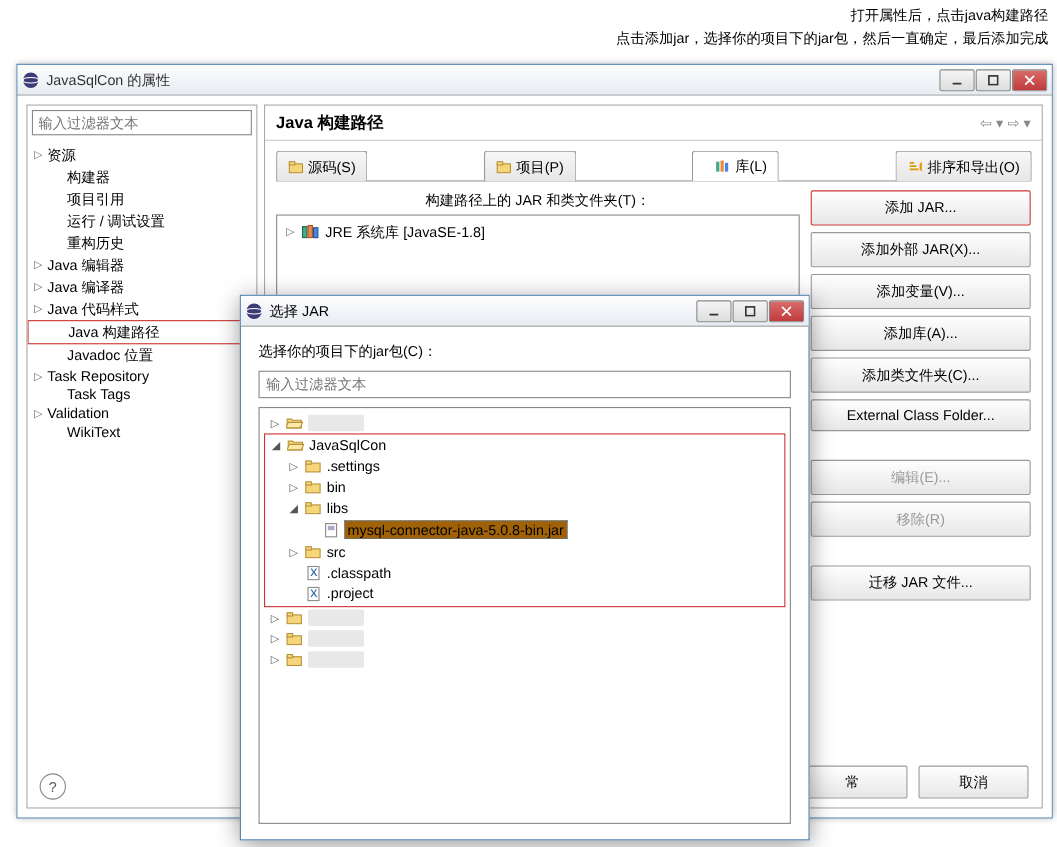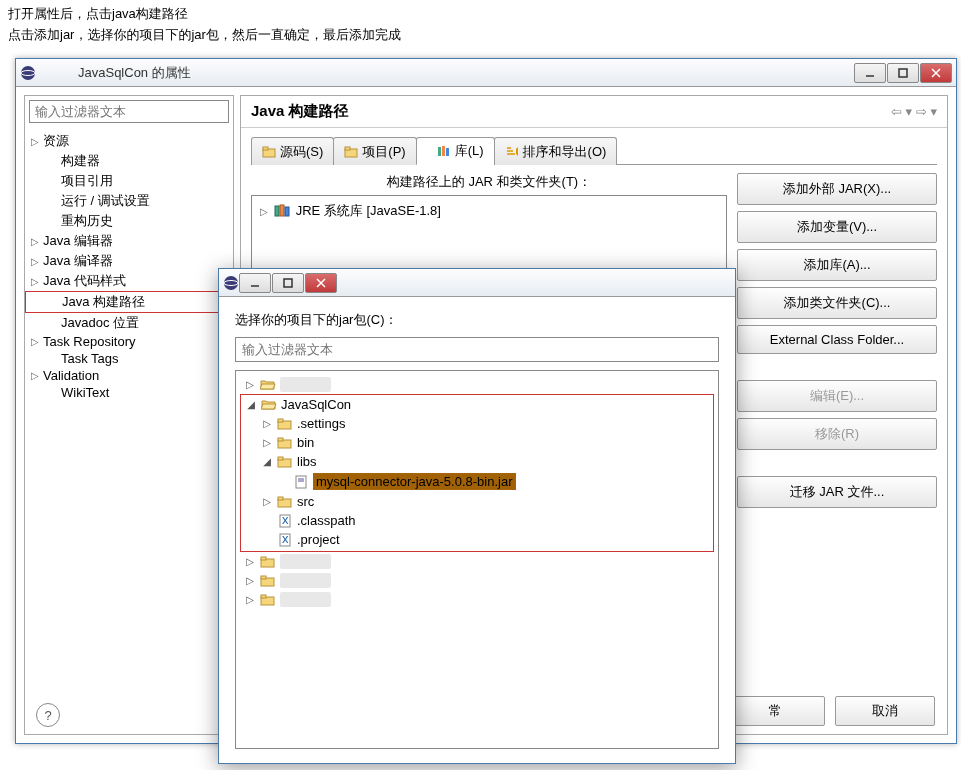--- a/index.html
+++ b/index.html
@@ -1,38 +1,38 @@
 <!DOCTYPE html>
 <html><head>
 <meta charset="utf-8">
 <style>
 * { box-sizing: border-box; margin: 0; padding: 0; font-family: "Microsoft YaHei", sans-serif; font-size: 13px; }
 body { background: #fff; width: 961px; height: 770px; position: relative; }
-.instructions { padding: 4px 8px; color: #000; line-height: 1.6; }
+.instructions { padding: 4px 8px; color: #000; line-height: 1.6; text-align: right; }
 .props-window { position: absolute; left: 15px; top: 58px; width: 942px; height: 686px; border: 1px solid #4a7bb0; background: #eef2f6; box-shadow: 0 0 6px rgba(0,0,0,0.3); }
 .titlebar { display: flex; align-items: center; height: 28px; background: linear-gradient(#fdfdfe,#e7ecf2); border-bottom: 1px solid #999; padding: 0 4px; }
 .titlebar .eclipse-icon { width: 16px; height: 16px; margin-right: 6px; }
-.titlebar .title { flex: 1; color: #333; margin-left: 36px; }
+.titlebar .title { flex: 1; color: #333; }
 .win-btns { display: flex; gap: 1px; }
 .win-btn { width: 32px; height: 20px; background: linear-gradient(#f5f5f5,#ddd); border: 1px solid #888; border-radius: 2px; display: flex; align-items: center; justify-content: center; }
 .win-btn.close { background: linear-gradient(#d96c6c,#c13a3a); color: #fff; }
 .win-btn svg { width: 10px; height: 10px; }
 .props-body { display: flex; height: calc(100% - 28px); padding: 8px; gap: 6px; background: #fff; border-top: 0; }
 .left-panel { width: 210px; border: 1px solid #aaa; display: flex; flex-direction: column; }
 .left-panel input { width: calc(100% - 8px); margin: 4px; padding: 3px 5px; border: 1px solid #888; }
 .tree { flex: 1; padding: 4px 0; overflow: auto; font-size: 13px; }
 .tree .node { display: flex; align-items: center; padding: 1px 4px 1px 6px; cursor: pointer; white-space: nowrap; }
 .tree .node .exp { width: 12px; color: #666; font-size: 10px; }
 .tree .node.lev2 { padding-left: 24px; }
 .tree .node.sel { border: 1px solid #c33; }
 .right-panel { flex: 1; display: flex; flex-direction: column; border: 1px solid #aaa; position: relative; }
 .rp-header { display: flex; align-items: center; padding: 6px 10px; border-bottom: 1px solid #ccc; }
 .rp-header h2 { font-size: 15px; font-weight: bold; flex: 1; }
 .nav-arrows { display: flex; gap: 4px; color: #888; font-size: 12px; }
-.tabs { display: flex; border-bottom: 1px solid #999; margin: 8px 10px 0 10px; }
+.tabs { display: flex; border-bottom: 1px solid #999; margin: 8px 10px 0 10px; justify-content: space-between; }
 .tab { padding: 4px 10px; border: 1px solid #999; border-bottom: none; background: linear-gradient(#f7f7f7,#e6e6e6); border-radius: 3px 3px 0 0; margin-right: -1px; display: flex; align-items: center; gap: 4px; font-size: 12px; position: relative; top: 1px; }
 .tab.active { background: #fff; border-bottom: 1px solid #fff; padding-left: 20px; }
 .tab .ico { width: 14px; height: 12px; }
 .content-area { flex: 1; padding: 8px 10px; display: flex; gap: 10px; }
 .list-area { flex: 1; display: flex; flex-direction: column; }
 .list-label { margin-bottom: 4px; text-align: center; }
 .list-box { flex: 1; border: 1px solid #888; padding: 4px; }
 .list-box .row { display: flex; align-items: center; padding: 2px 4px; gap: 6px; }
 .btn-col { width: 200px; display: flex; flex-direction: column; gap: 6px; }
 .btn { padding: 6px 8px; background: linear-gradient(#fefefe,#e7e7e7); border: 1px solid #999; border-radius: 2px; text-align: center; font-size: 13px; }
@@ -200,20 +200,21 @@
               <svg width="16" height="14">
                   <rect x="1" y="2" width="4" height="10" fill="#4a8" stroke="#265"></rect>
                   <rect x="6" y="1" width="4" height="11" fill="#e84" stroke="#a52"></rect>
                   <rect x="11" y="3" width="4" height="9" fill="#48d" stroke="#259"></rect>
                 </svg>
               <span>JRE 系统库 [JavaSE-1.8]</span>
             </div>
           </div>
         </div>
         <div class="btn-col" id="btn-col">
+            <div class="btn highlighted">添加 JAR...</div>
             <div class="btn">添加外部 JAR(X)...</div>
             <div class="btn">添加变量(V)...</div>
             <div class="btn">添加库(A)...</div>
             <div class="btn">添加类文件夹(C)...</div>
             <div class="btn">External Class Folder...</div>
             <div style="height: 14px;"></div>
             <div class="btn disabled">编辑(E)...</div>
             <div class="btn disabled">移除(R)</div>
             <div style="height: 14px;"></div>
             <div class="btn">迁移 JAR 文件...</div>
@@ -229,20 +230,21 @@
 </div>
 
 <div class="watermark">http://blog.csdn.net/</div>
 
 <div class="jar-dialog">
   <div class="dlg-titlebar">
     <svg class="eclipse-icon" width="16" height="16" viewBox="0 0 16 16">
         <circle cx="8" cy="8" r="7" fill="#3b3b78"></circle>
         <ellipse cx="8" cy="8" rx="7" ry="2.5" fill="none" stroke="#fff" stroke-width="1"></ellipse>
       </svg>
+    <span class="title">选择 JAR</span>
     <div class="win-btns">
       <div class="win-btn">
           <svg viewBox="0 0 10 10">
             <line x1="1" y1="8" x2="9" y2="8" stroke="#333" stroke-width="1.5"></line>
           </svg>
         </div>
       <div class="win-btn">
           <svg viewBox="0 0 10 10">
             <rect x="1" y="1" width="8" height="8" fill="none" stroke="#333" stroke-width="1.5"></rect>
           </svg>

